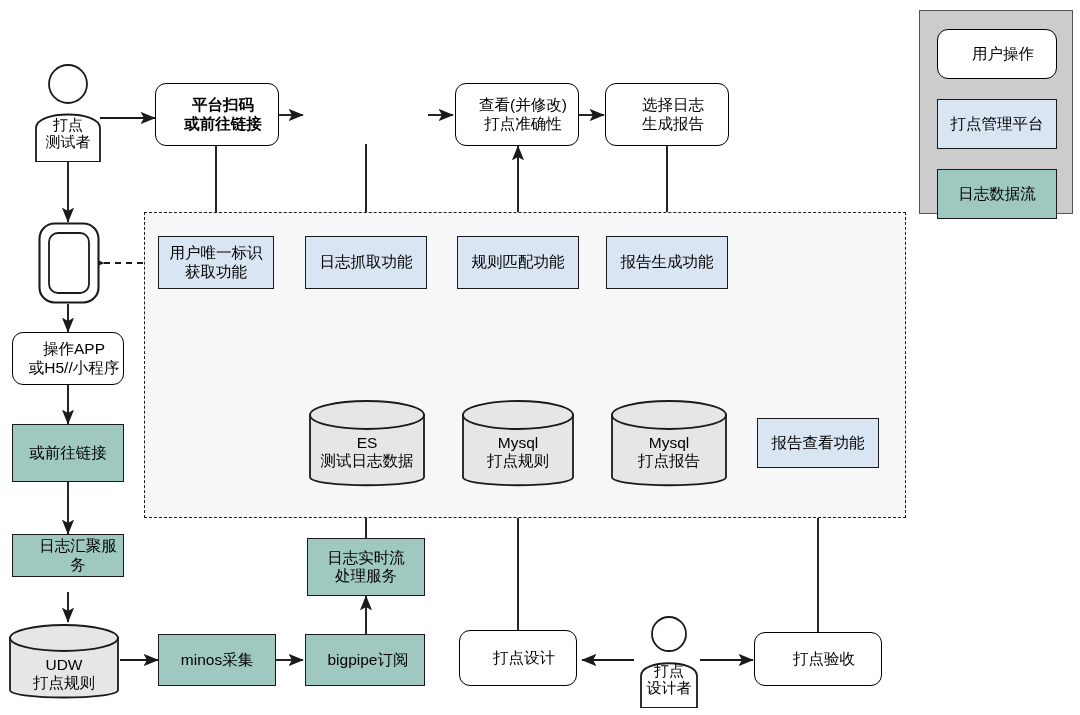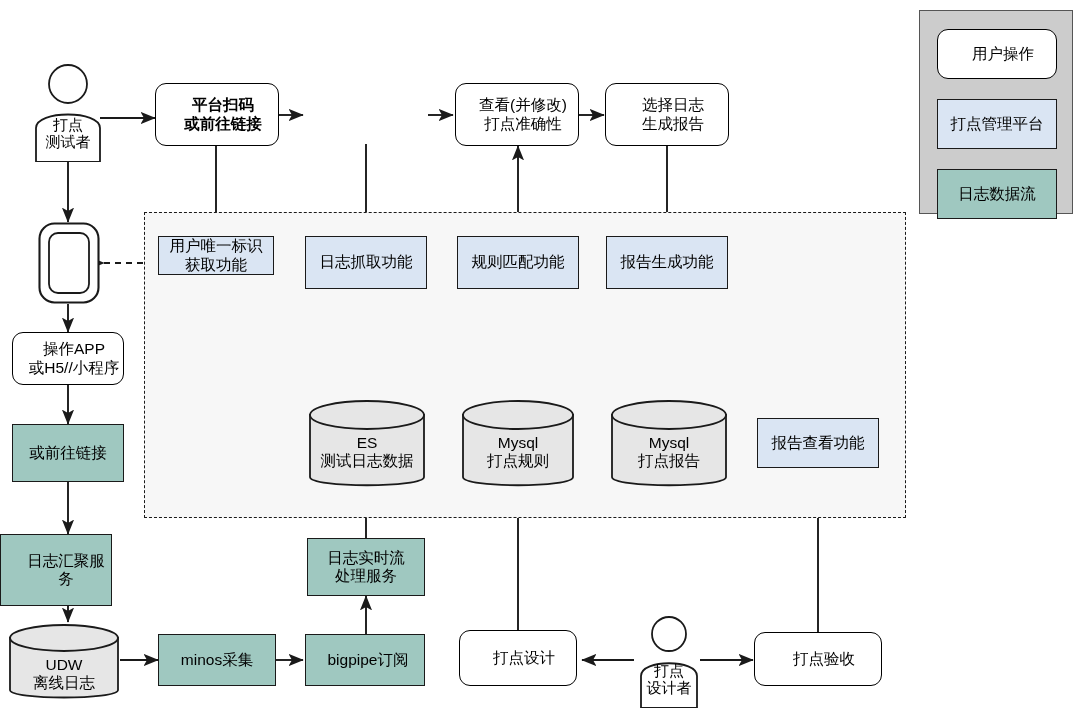--- a/index.html
+++ b/index.html
@@ -214,32 +214,32 @@
 打点准确性</div>
 
   <div class="node op" style="left:605px; top:83px; width:124px; height:63px;">选择日志
 生成报告</div>
 
   <div class="node op" style="left:12px; top:332px; width:112px; height:53px;">操作APP
 或H5//小程序</div>
 
   <div class="node flow" style="left:12px; top:424px; width:112px; height:58px;">或前往链接</div>
 
-  <div class="node flow" style="left:0; top:534px; width:112px; height:72px;padding-left:20px;">日志汇聚服务</div>
+  <div class="node flow" style="left:12px; top:534px; width:112px; height:43px;padding-left:20px;">日志汇聚服务</div>
 
   <div class="cyl" style="left:8px; top:622px; width:112px; height:84px;">
     <svg width="112" height="84" viewBox="0 0 112 84">
       <path d="M2,16 L2,68 C2,78 110,78 110,68 L110,16 Z" fill="#E6E6E6" stroke="#1a1a1a" stroke-width="1.8"></path>
       <ellipse cx="56" cy="16" rx="54" ry="13" fill="#E6E6E6" stroke="#1a1a1a" stroke-width="1.8"></ellipse>
     </svg>
     <div class="cyl-label" style="top:34px;">UDW
-离线日志</div>
-  </div>
-
-  <div class="node plat" style="left:158px; top:236px; width:116px; height:39px;">用户唯一标识
+打点规则</div>
+  </div>
+
+  <div class="node plat" style="left:158px; top:236px; width:116px; height:53px;">用户唯一标识
 获取功能</div>
 
   <div class="node plat" style="left:305px; top:236px; width:122px; height:53px;">日志抓取功能</div>
 
   <div class="node plat" style="left:457px; top:236px; width:122px; height:53px;">规则匹配功能</div>
 
   <div class="node plat" style="left:606px; top:236px; width:122px; height:53px;">报告生成功能</div>
 
   <div class="node plat" style="left:757px; top:418px; width:122px; height:50px;">报告查看功能</div>
 

